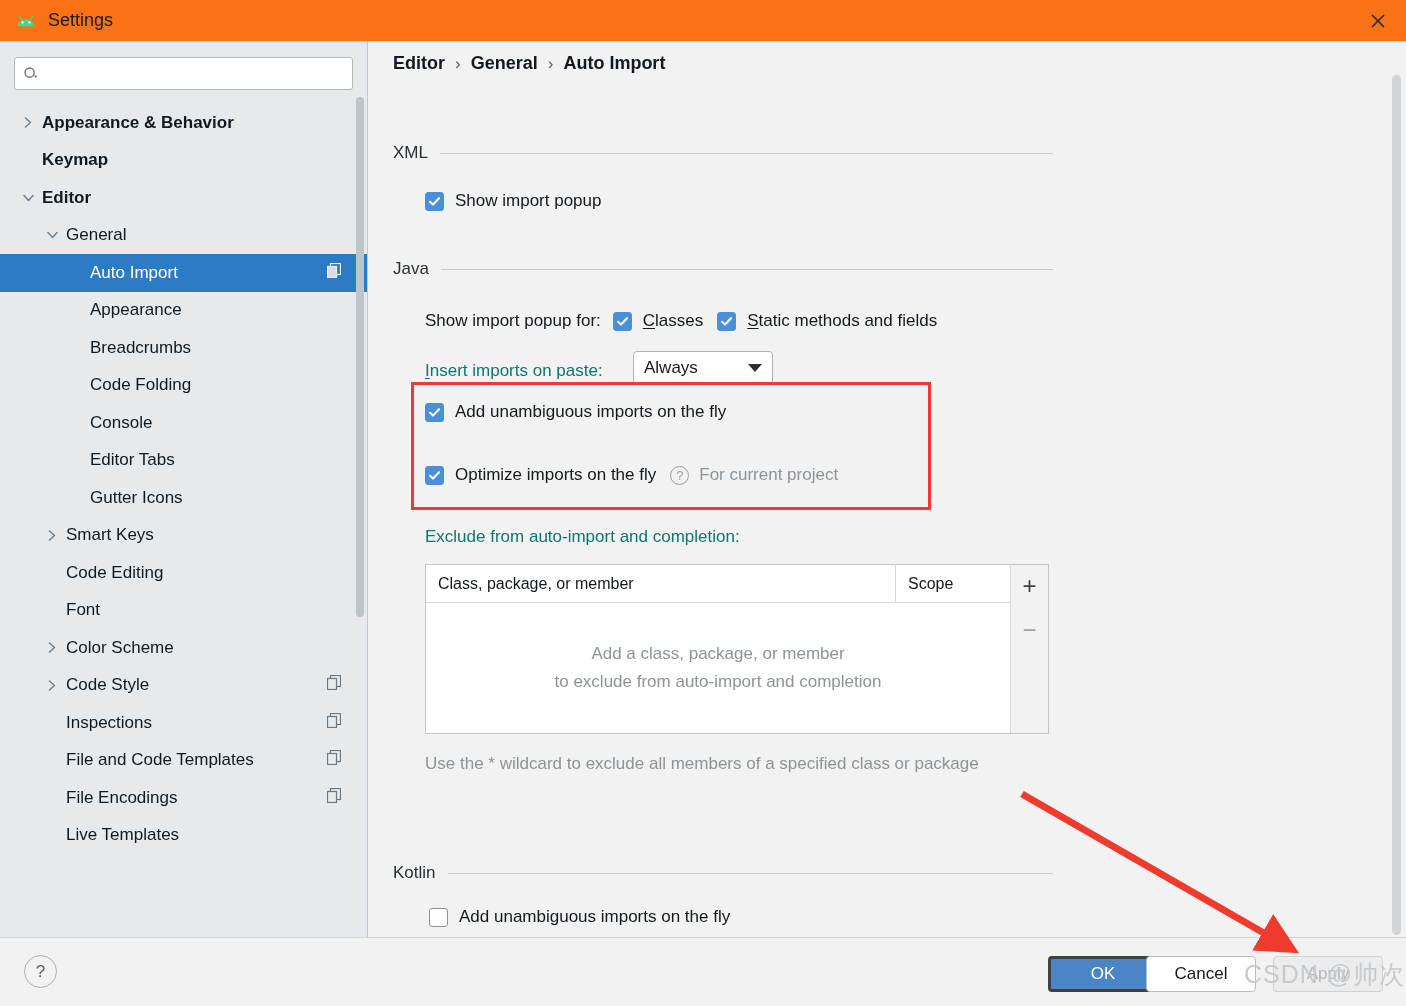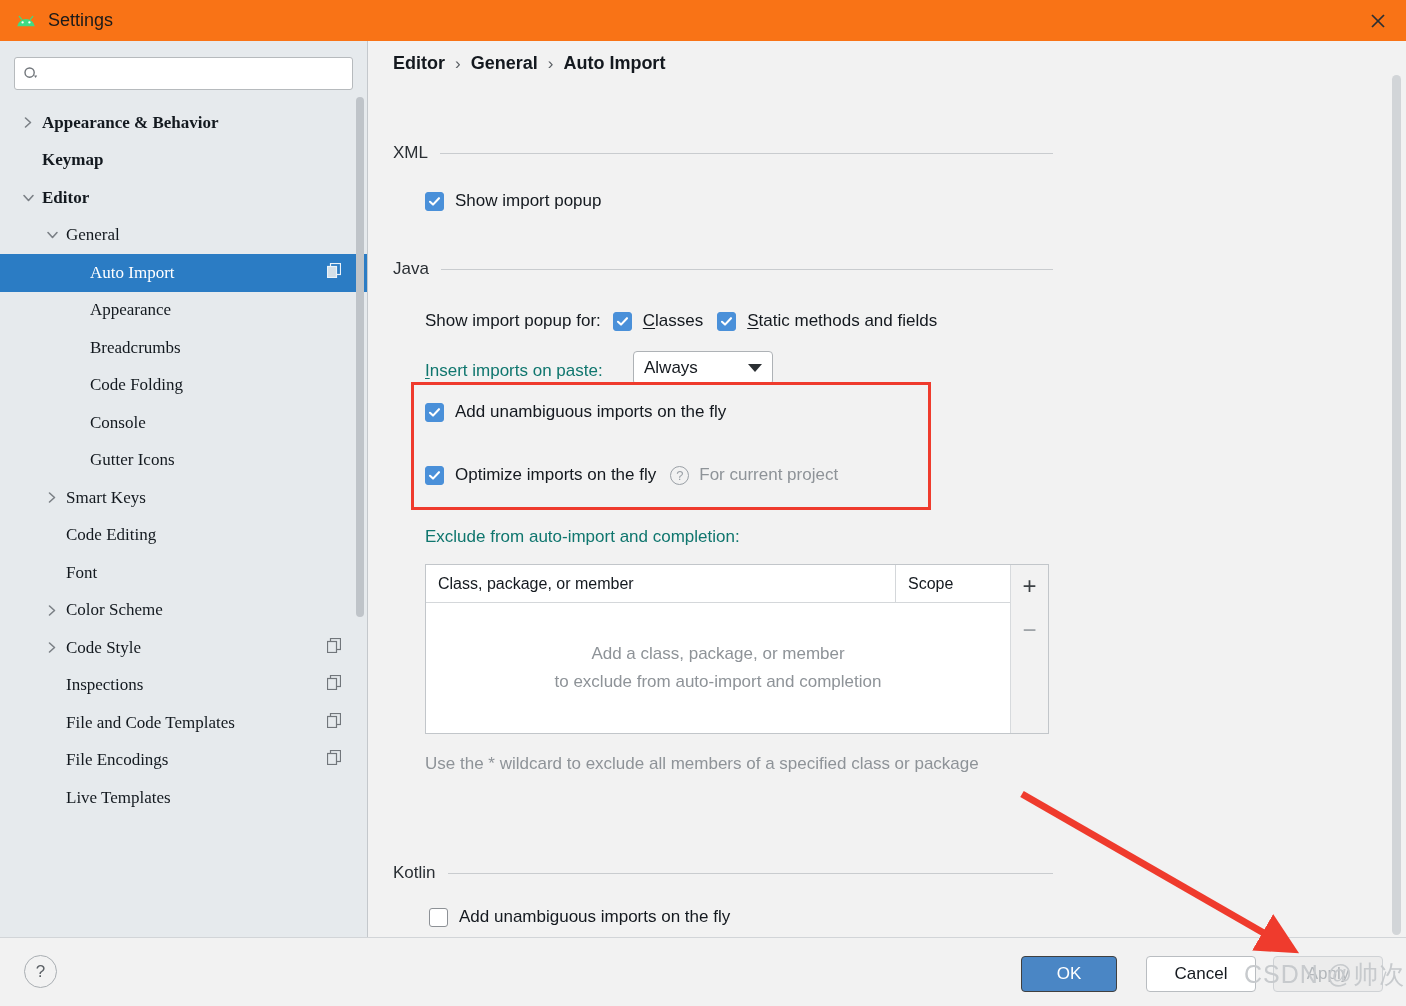--- a/index.html
+++ b/index.html
@@ -60,21 +60,21 @@
     padding: 0 8px;
   }
   .search-box svg { flex: 0 0 auto; }
   .search-input {
     border: none; outline: none; background: transparent;
     font-family: "Liberation Sans", sans-serif;
     font-size: 14px; color: #222;
     flex: 1; margin-left: 6px; height: 100%;
   }
 
-  .tree { padding-top: 4px; position: relative; font-family: Liberation Serif, serif; }
+  .tree { padding-top: 4px; position: relative; }
   .tree-row {
     height: 37.5px;
     display: flex; align-items: center;
     position: relative;
     cursor: pointer;
     color: #13191f;
     font-size: 17px;
     white-space: nowrap;
   }
   .tree-row.bold { font-weight: bold; }
@@ -241,21 +241,21 @@
     border: 1px solid #a9aeb2; color: #5c6166;
     display: flex; align-items: center; justify-content: center;
     font-size: 17px; cursor: pointer; background: #f2f2f2;
   }
   .btn {
     position: absolute; top: 18px;
     height: 36px; border-radius: 4px;
     display: flex; align-items: center; justify-content: center;
     font-size: 17px; cursor: pointer;
   }
-  .btn-ok { left: 1021px; width: 96px; background: #4a86c5; color: #fff; border: 1px solid #404040; }
+  .btn-ok { left: 1048px; width: 110px; background: #4a86c5; color: #fff; border: 3px solid #404040; }
   .btn-cancel { left: 1146px; width: 110px; background: #ffffff; color: #14191f; border: 1px solid #b9bdc1; }
   .btn-apply { left: 1273px; width: 110px; background: #ececec; color: #b2b6ba; border: 1px solid #cfd2d5; }
 
   .watermark {
     position: absolute; left: 1244px; top: 958px;
     font-size: 25px; color: #c7cacd;
     letter-spacing: 1px;
     pointer-events: none;
     white-space: nowrap;
   }
@@ -348,20 +348,24 @@
         <div class="tree-row ind2">
           <span class="arrow spacer"></span>
           <span class="tree-label">Code Folding</span>
         </div>
         <div class="tree-row ind2">
           <span class="arrow spacer"></span>
           <span class="tree-label">Console</span>
         </div>
         <div class="tree-row ind2">
           <span class="arrow spacer"></span>
+          <span class="tree-label">Editor Tabs</span>
+        </div>
+        <div class="tree-row ind2">
+          <span class="arrow spacer"></span>
           <span class="tree-label">Gutter Icons</span>
         </div>
         <div class="tree-row ind1">
           <span class="arrow">
             <svg width="10" height="13" viewBox="0 0 10 13">
               <polyline points="2.5,2 7.5,6.5 2.5,11" fill="none" stroke="#7b8086" stroke-width="1.6" stroke-linecap="round" stroke-linejoin="round"></polyline>
             </svg>
           </span>
           <span class="tree-label">Smart Keys</span>
         </div>

